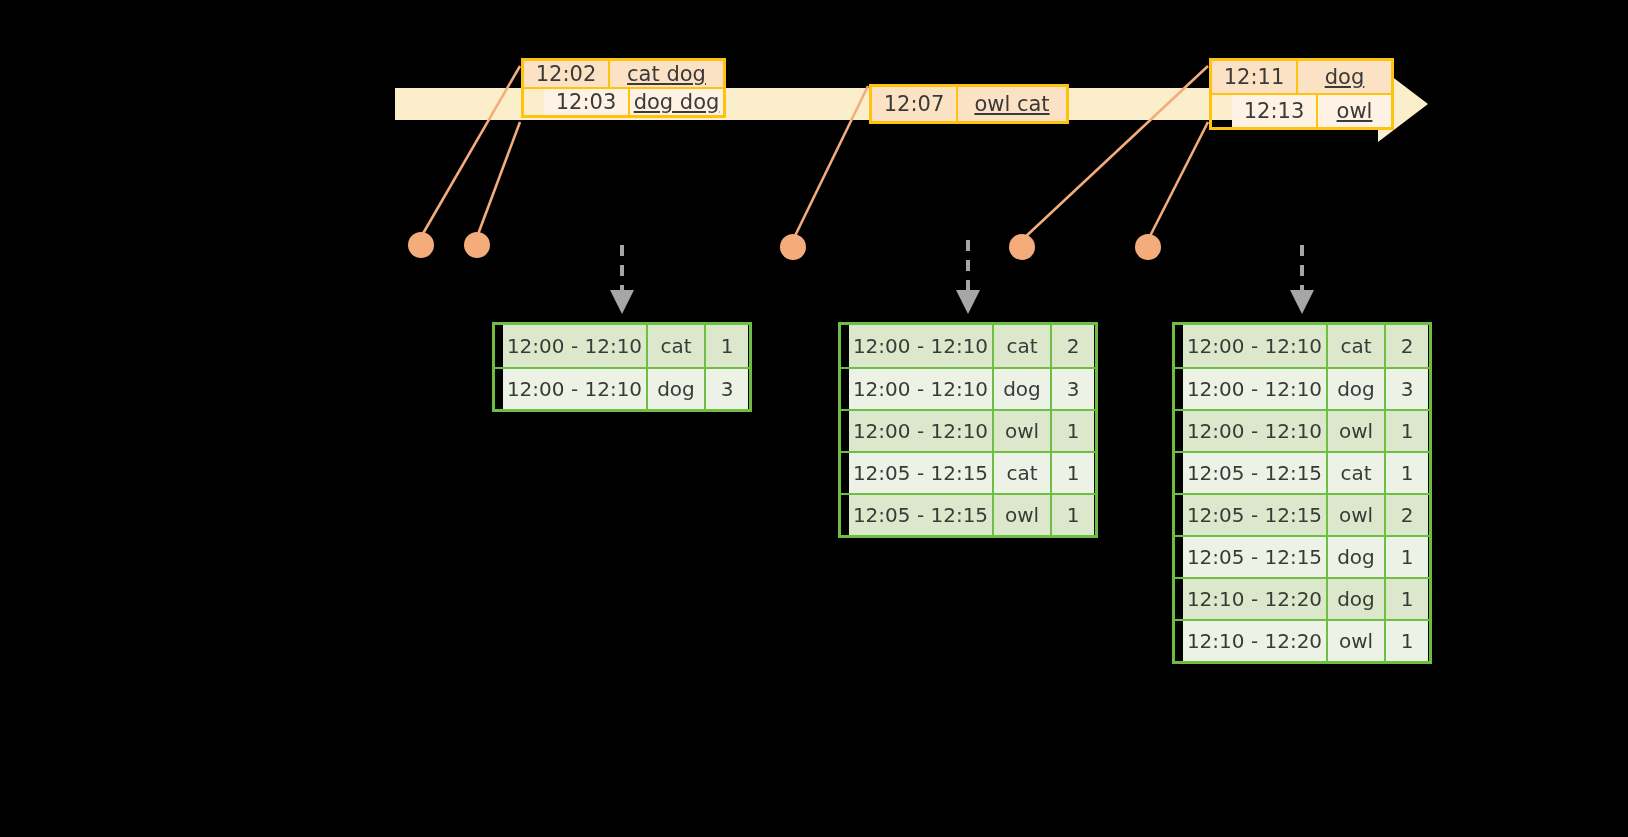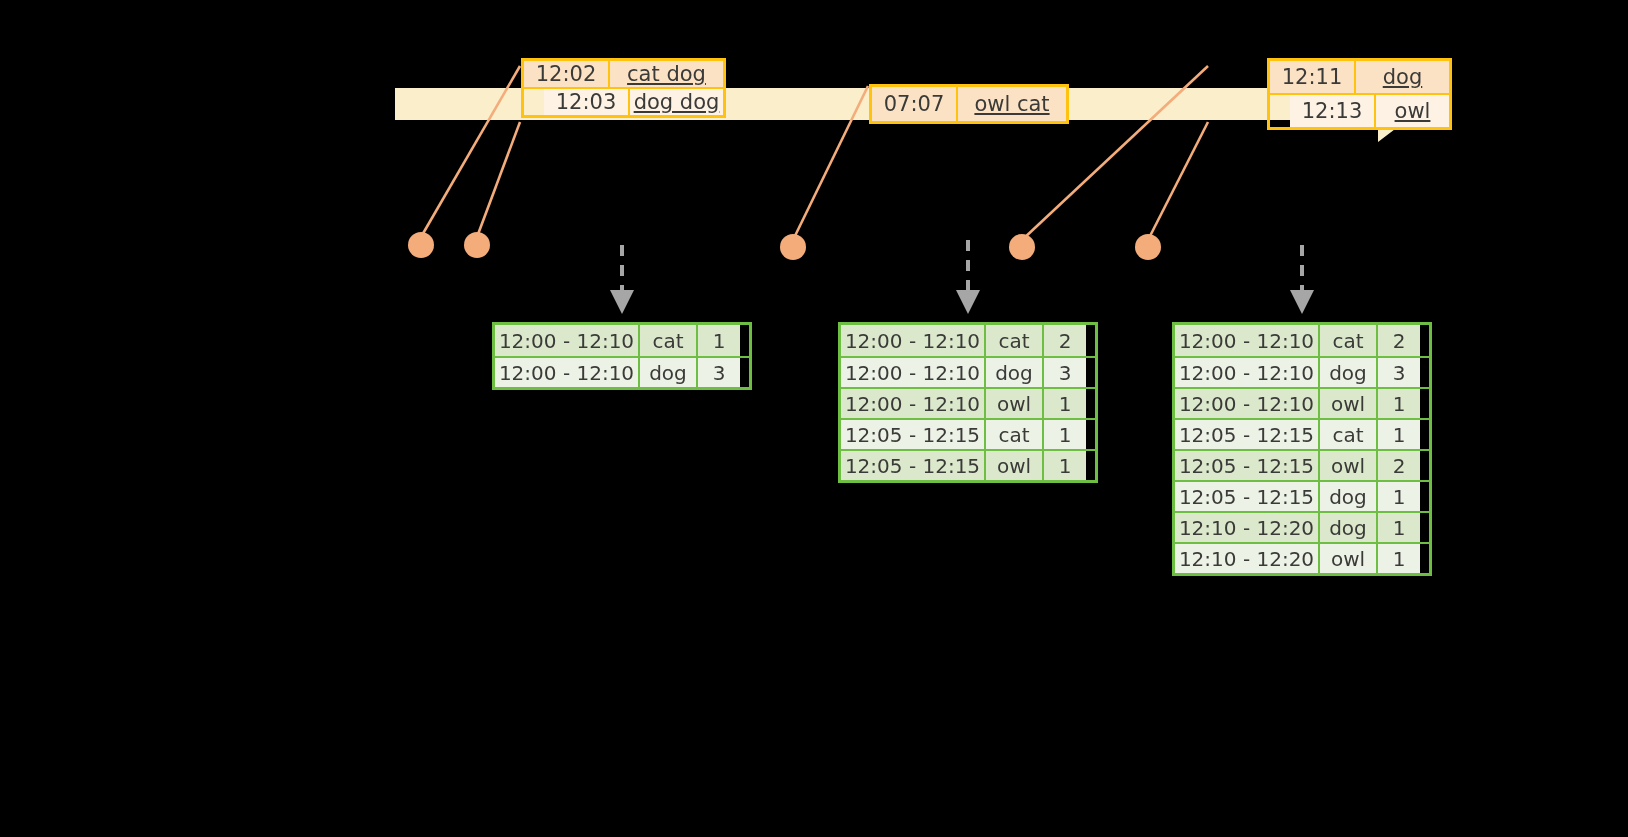--- a/index.html
+++ b/index.html
@@ -65,22 +65,23 @@
   .result-table {
     position: absolute;
     border: 3px solid #6FBE44;
     box-sizing: border-box;
     display: flex;
     flex-direction: column;
   }
   .res-row {
     display: flex;
     flex-direction: row;
-    height: 31px;
-    box-sizing: border-box;
+    height: 42px;
+    box-sizing: border-box;
+    padding-left: 8px;
   }
   .res-row + .res-row { border-top: 2px solid #6FBE44; }
   .res-row.shade-a .res-cell { background: #DCE8CC; }
   .res-row.shade-b .res-cell { background: #EDF2E6; }
   .res-cell {
     display: flex;
     align-items: center;
     justify-content: center;
     box-sizing: border-box;
     color: #3A3A38;
@@ -143,26 +144,26 @@
       <div class="ev-cell ev-words">cat dog</div>
     </div>
     <div class="event-row shade-b">
       <div class="ev-cell ev-time">12:03</div>
       <div class="ev-cell ev-words">dog dog</div>
     </div>
   </div>
 
   <div class="event-box" style="left:869px; top:84px; width:200px; height:40px;">
     <div class="event-row shade-a">
-      <div class="ev-cell ev-time">07:07</div>
+      <div class="ev-cell ev-time">12:07</div>
       <div class="ev-cell ev-words">owl cat</div>
     </div>
   </div>
 
-  <div class="event-box" style="left:1267px; top:58px; width:185px; height:72px;">
+  <div class="event-box" style="left:1209px; top:58px; width:185px; height:72px;">
     <div class="event-row shade-a">
       <div class="ev-cell ev-time">12:11</div>
       <div class="ev-cell ev-words">dog</div>
     </div>
     <div class="event-row shade-b">
       <div class="ev-cell ev-time">12:13</div>
       <div class="ev-cell ev-words">owl</div>
     </div>
   </div>
 

